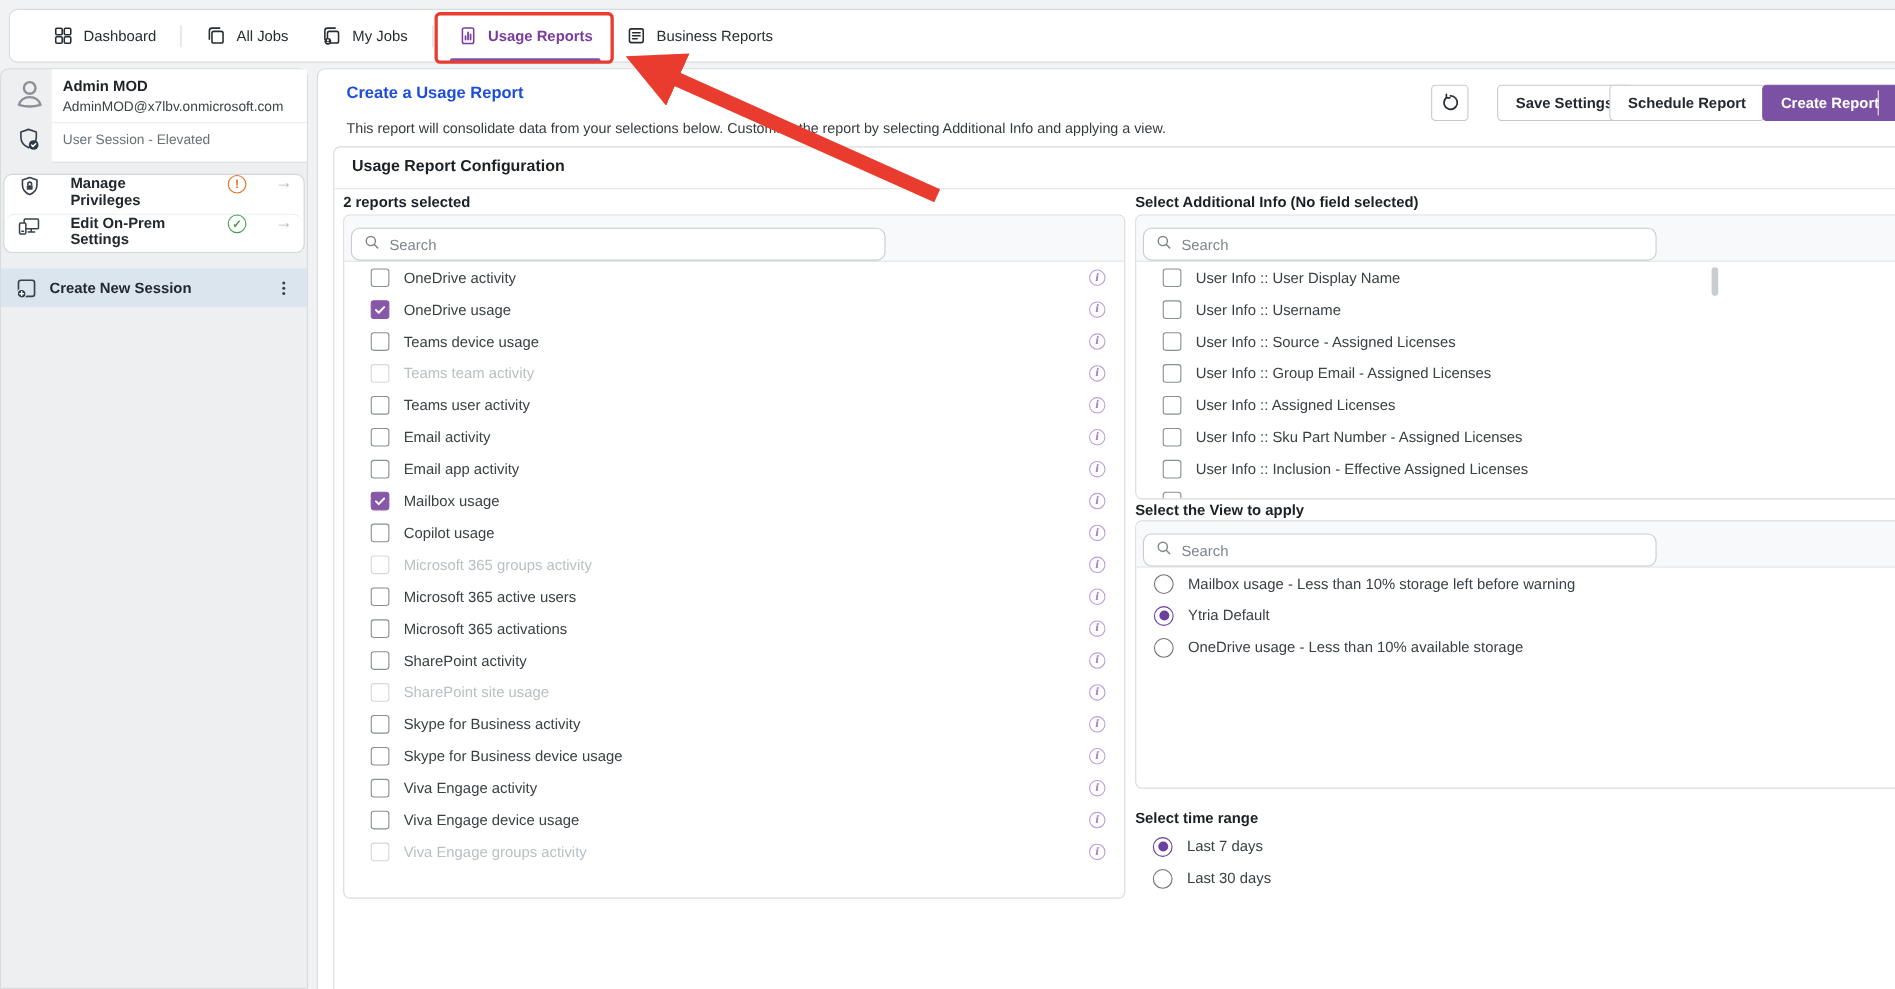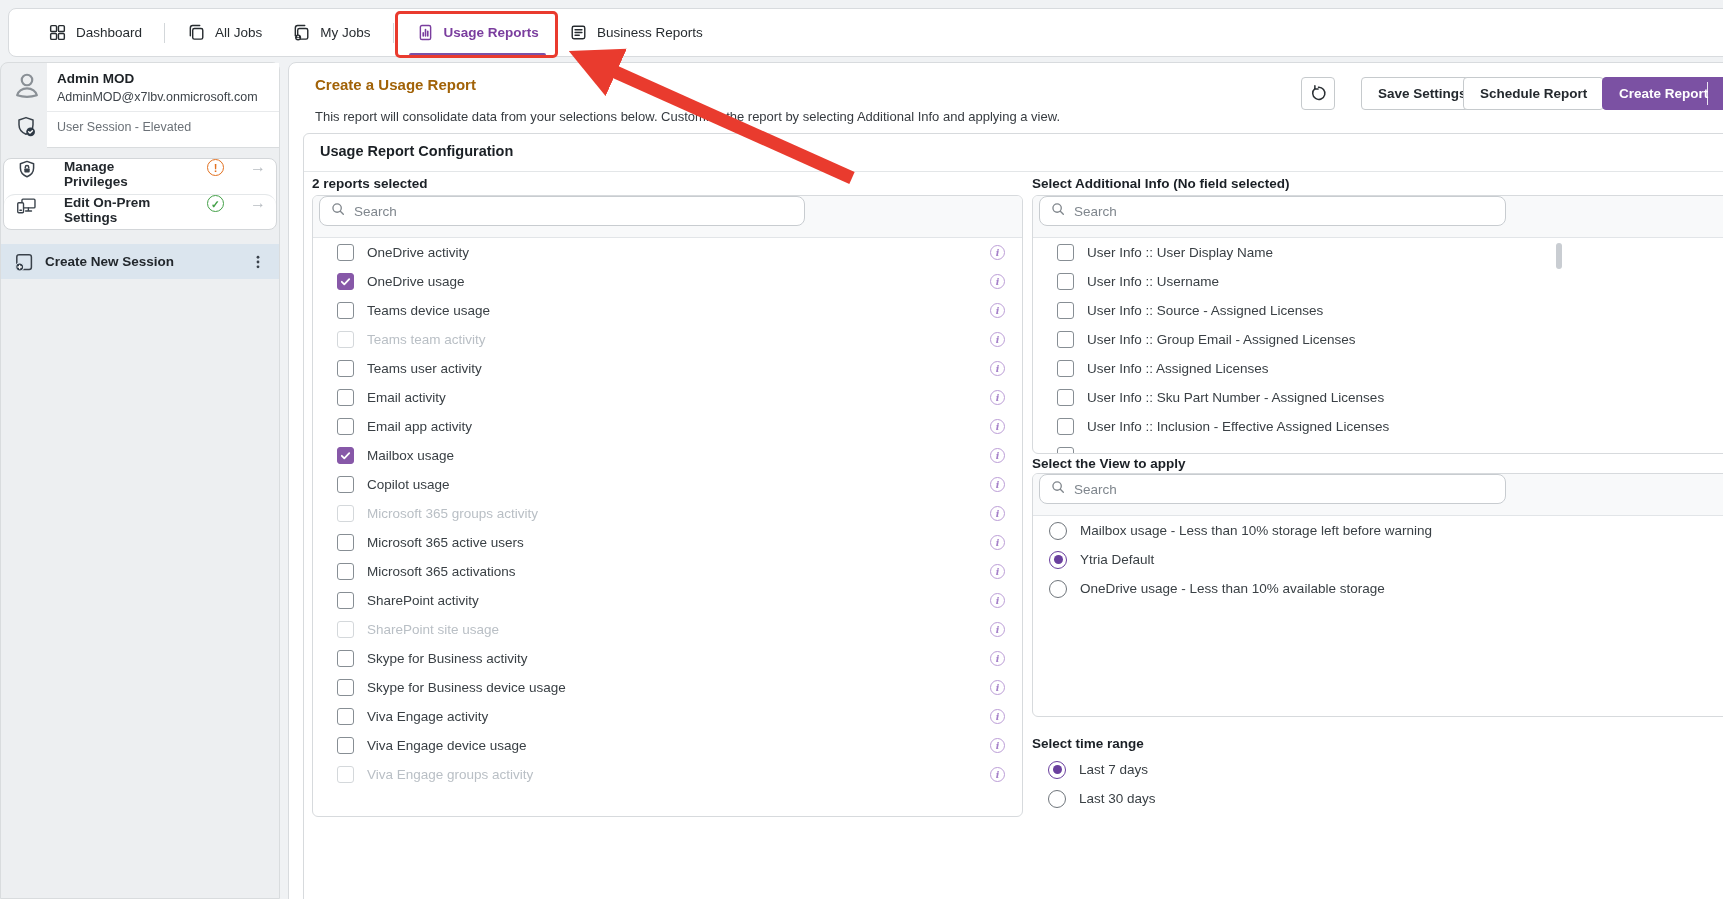--- a/index.html
+++ b/index.html
@@ -51,21 +51,21 @@
   .go-arrow { color:#b7bcc1; font-size:16px; line-height:1; }
   .create-row { margin-top:14px; height:35px; background:#dbe5ee; display:flex; align-items:center; gap:10px;
                 padding:0 12px; cursor:pointer; }
   .create-row .aicon { width:22px; height:22px; display:flex; }
   .create-label { font-size:13.5px; font-weight:600; color:#23282d; flex:1; }
   .kebab { width:18px; height:18px; display:flex; cursor:pointer; }
 
   
   .main-card { position:absolute; left:288px; top:62px; width:1443px; height:845px; background:#fff;
                border:1px solid #d8dbde; border-radius:8px; }
-  .main-title { position:absolute; left:26px; top:13px; font-size:15px; font-weight:700; color:#a16207; }
+  .main-title { position:absolute; left:26px; top:13px; font-size:15px; font-weight:700; color:#1d4ed8; }
   .main-desc { position:absolute; left:26px; top:46px; font-size:13px; color:#363b40; }
   .btn { position:absolute; top:14px; height:33px; display:inline-flex; align-items:center; gap:8px;
          background:#fff; border:1px solid #c6cacd; border-radius:4px; font-size:13.5px; font-weight:600;
          color:#24292e; padding:0 16px; cursor:pointer; }
   .btn-icon-only { width:34px; padding:0; justify-content:center; }
   .btn-icon-only svg { width:19px; height:19px; }
   .btn-primary { background:#7b51a3; border-color:#7b51a3; color:#fff; width:150px; justify-content:flex-start; }
   .btn-sep { position:absolute; left:104px; top:4px; bottom:4px; width:1px; background:rgba(255,255,255,.85); }
 
   
@@ -76,21 +76,21 @@
   .col-heading { position:absolute; font-size:13.5px; font-weight:700; color:#1b2026; white-space:nowrap; }
   .h-reports { left:8px; top:42px; }
   .h-addl { left:728px; top:42px; }
   .h-views { left:728px; top:322px; }
   .h-time { left:728px; top:602px; }
 
   .list-container { position:absolute; border:1px solid #d7dadd; border-radius:6px; background:#fff; overflow:hidden; }
   .lc-reports { left:8px; top:61px; width:711px; height:622px; }
   .lc-addl { left:728px; top:61px; width:1005px; height:259px; }
   .lc-views { left:728px; top:339px; width:1005px; height:244px; }
-  .search-strip { height:42px; background:#f8f9fa; border-bottom:1px solid #e2e5e8; display:flex; align-items:flex-start; padding:0 6px; }
+  .search-strip { height:42px; background:#f8f9fa; border-bottom:1px solid #e2e5e8; display:flex; align-items:flex-end; padding:0 6px; }
   .search-box { height:30px; background:#fff; border:1px solid #c8ccd0; border-radius:8px; display:flex;
                 align-items:center; gap:8px; padding:0 10px; }
   .search-box svg { width:16px; height:16px; flex:none; }
   .search-box input { border:none; outline:none; flex:1; font-size:13.5px; color:#33383d; background:transparent;
                       font-family:"Liberation Sans", sans-serif; }
   .search-box input::placeholder { color:#7f868d; }
   .sw-reports { width:486px; }
   .sw-right { width:467px; }
 
   .row { height:29px; display:flex; align-items:center; gap:13px; padding:0 17px 0 24px; cursor:pointer; }

